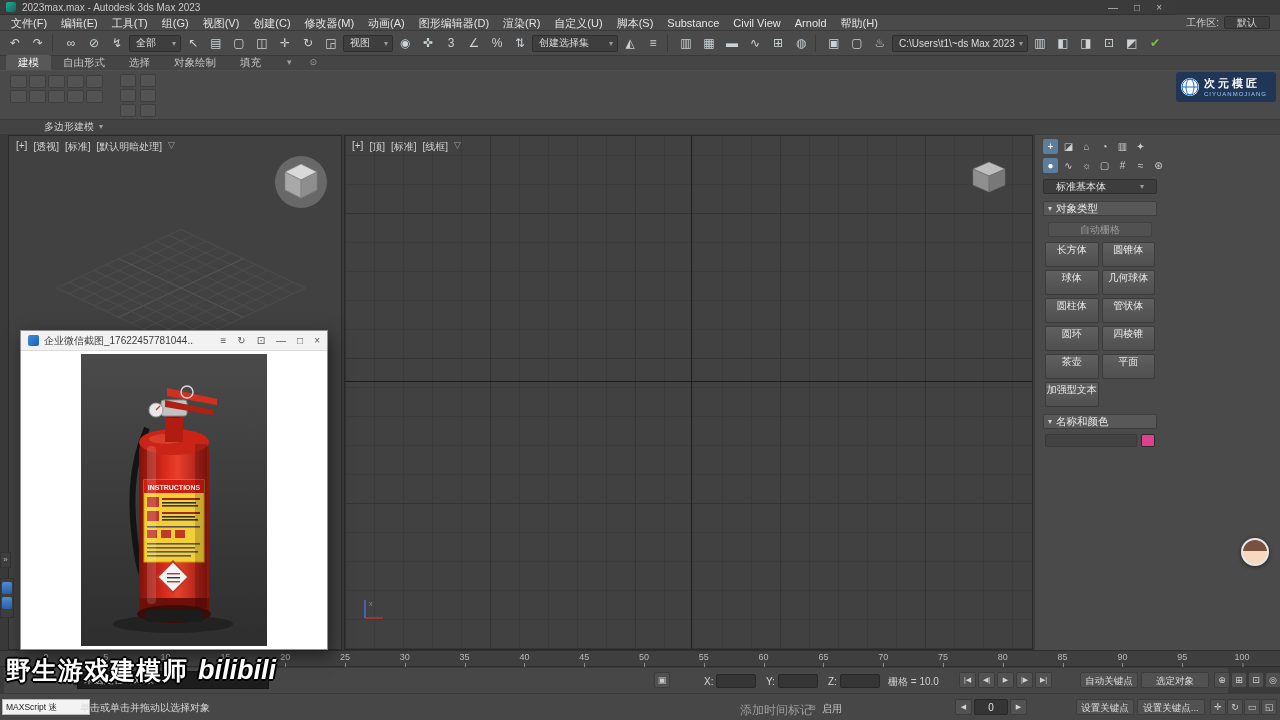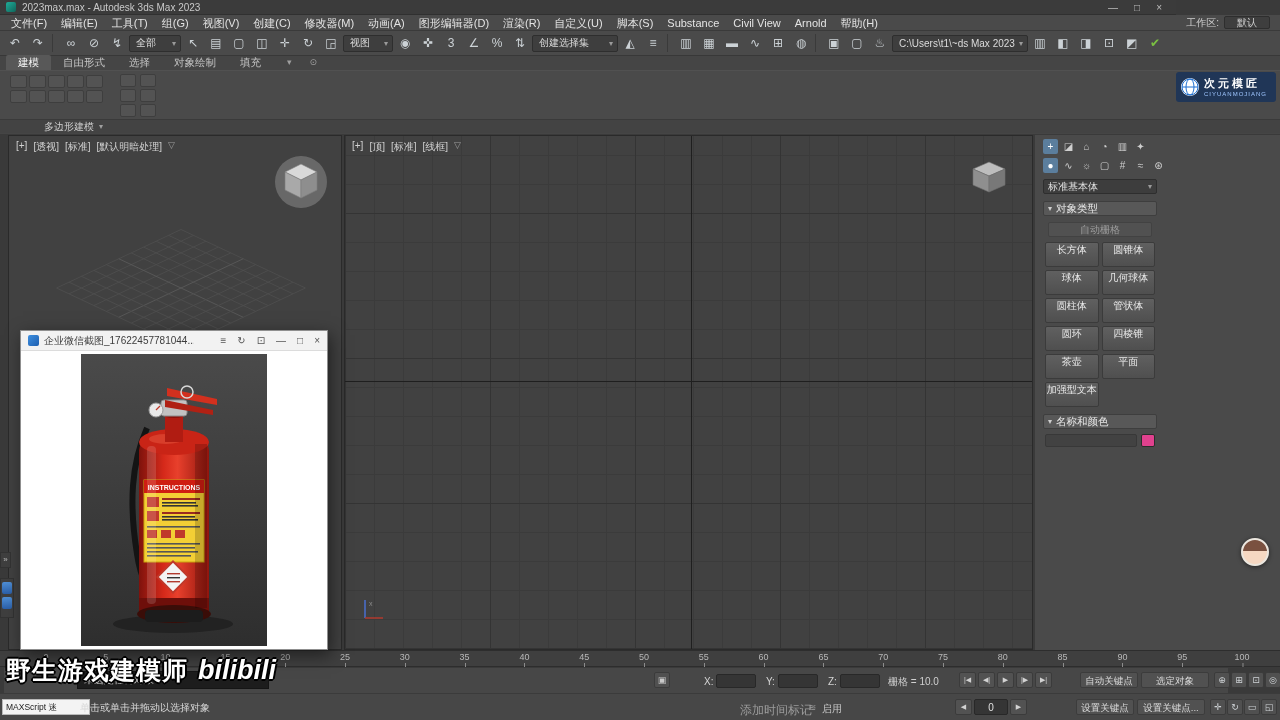--- a/index.html
+++ b/index.html
@@ -57,21 +57,21 @@
   #viewcube{position:absolute;right:10px;top:16px;}
   #vpr-object{position:absolute;left:622px;top:22px;}
   #vpr-tripod{position:absolute;left:14px;top:458px;}
   #persp-grid{position:absolute;left:0;top:0;}
 
   
   #cmdpanel{position:absolute;left:1035px;top:135px;width:245px;height:515px;background:#4a4a4a;font-size:10px;color:#d6d6d6;}
   .cp-row{display:flex;gap:3px;padding:4px 0 0 8px;}
   .cp-icon{width:15px;height:15px;display:flex;align-items:center;justify-content:center;color:#cfcfcf;font-size:10px;border-radius:2px;cursor:default;}
   .cp-icon.active{background:#5b7e9d;color:#fff;}
-  #cp-dropdown{margin:6px 0 0 8px;width:114px;height:15px;background:#3d3d3d;border:1px solid #2e2e2e;border-radius:2px;display:flex;align-items:center;justify-content:space-between;padding:0 4px;color:#e0e0e0;font-size:10px;}
+  #cp-dropdown{margin:6px 0 0 8px;width:114px;height:15px;background:#3d3d3d;border:1px solid #2e2e2e;border-radius:2px;display:flex;align-items:center;justify-content:space-between;padding:0 12px;color:#e0e0e0;font-size:10px;}
   #cp-dropdown .arr{font-size:8px;color:#9a9a9a;}
   .rollout{margin:7px 0 0 8px;width:114px;}
   .rollout-header{height:15px;background:#585858;border:1px solid #3e3e3e;border-radius:2px;display:flex;align-items:center;gap:4px;padding:0 4px;color:#e6e6e6;font-size:10.5px;}
   .rollout-header .rarr{font-size:8px;color:#cfcfcf;}
   #autogrid-btn{margin:6px auto 0;width:104px;height:15px;background:#515151;border:1px solid #424242;border-radius:2px;color:#9d9d9d;text-align:center;line-height:14px;font-size:10px;}
   #object-type-grid{display:grid;grid-template-columns:1fr 1fr;gap:3px;padding:5px 2px 0 2px;}
   .cmdbtn{height:25px;background:linear-gradient(#606060,#4f4f4f);border:1px solid #3b3b3b;border-radius:2px;color:#e9e9e9;font-size:10px;text-align:center;line-height:13px;white-space:nowrap;overflow:hidden;cursor:default;}
   #namecolor-content{display:flex;align-items:center;gap:4px;padding:5px 2px 0 2px;}
   #object-name-field{width:92px;height:13px;background:#424242;border:1px solid #383838;border-radius:2px;}
   #object-color-swatch{width:14px;height:13px;border:1px solid #2c2c2c;border-radius:2px;}

